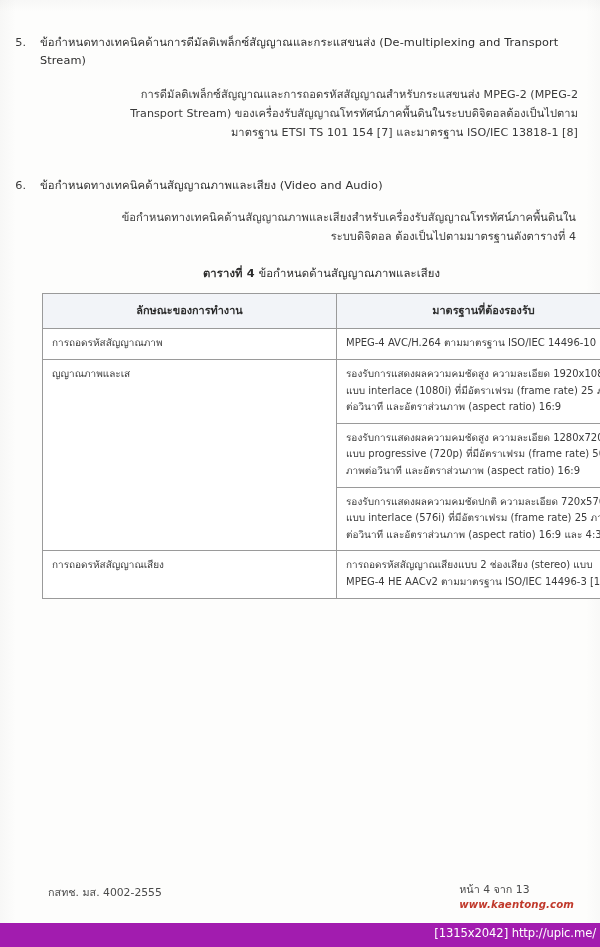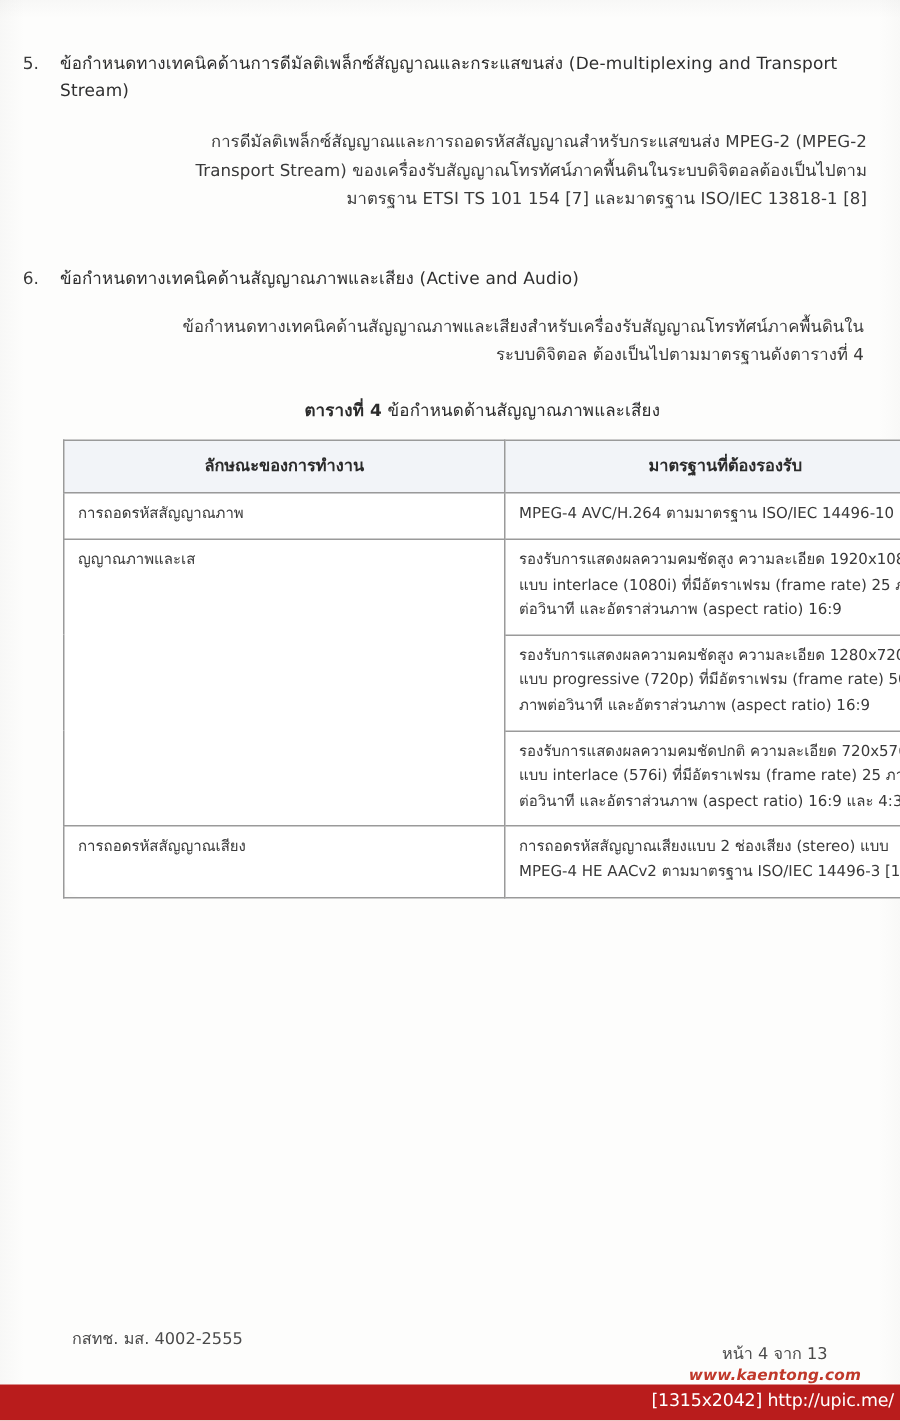--- a/index.html
+++ b/index.html
@@ -136,22 +136,22 @@
   #footer-left {
     position: absolute;
     left: 48px;
     top: 8px;
     font-size: 10.8px;
     color: #4a4a4a;
   }
   #footer-right {
     position: absolute;
     right: 26px;
-    top: 18px;
-    text-align: center;
+    top: 5px;
+    text-align: left;
     margin-left: 43px;
   }
   #page-indicator {
     font-size: 10.8px;
     color: #4a4a4a;
     display: block;
   }
   #site-watermark {
     display: block;
     font-size: 10.2px;
@@ -162,21 +162,21 @@
     letter-spacing: 0.01em;
   }
 
   
   #bottom-bar {
     position: absolute;
     left: 0;
     top: 923px;
     width: 600px;
     height: 24px;
-    background: #b91c1c;
+    background: #a21caf;
     z-index: 5;
   }
   #bottom-bar-text {
     position: absolute;
     right: 4px;
     top: 3px;
     font-size: 11.6px;
     color: #ffffff;
     font-family: "DejaVu Sans", "Liberation Sans", sans-serif;
     letter-spacing: -0.1px;
@@ -191,21 +191,21 @@
 <div id="content">
 
   <div class="clause" style="margin-top:34px;">
     <div class="clause-num">5.</div>
     <div class="clause-heading">ข้อกำหนดทางเทคนิคด้านการดีมัลติเพล็กซ์สัญญาณและกระแสขนส่ง (De-multiplexing and Transport Stream)</div>
   </div>
   <div class="body-para" style="margin-top:14px; margin-left:98px; margin-right:22px;">การดีมัลติเพล็กซ์สัญญาณและการถอดรหัสสัญญาณสำหรับกระแสขนส่ง MPEG-2 (MPEG-2 Transport Stream) ของเครื่องรับสัญญาณโทรทัศน์ภาคพื้นดินในระบบดิจิตอลต้องเป็นไปตามมาตรฐาน ETSI TS 101 154 [7] และมาตรฐาน ISO/IEC 13818-1 [8]</div>
 
   <div class="clause" style="margin-top:35px;">
     <div class="clause-num">6.</div>
-    <div class="clause-heading">ข้อกำหนดทางเทคนิคด้านสัญญาณภาพและเสียง (Active and Audio)</div>
+    <div class="clause-heading">ข้อกำหนดทางเทคนิคด้านสัญญาณภาพและเสียง (Video and Audio)</div>
   </div>
   <div class="body-para" style="margin-top:13px; margin-left:98px; margin-right:24px;">ข้อกำหนดทางเทคนิคด้านสัญญาณภาพและเสียงสำหรับเครื่องรับสัญญาณโทรทัศน์ภาคพื้นดินในระบบดิจิตอล  ต้องเป็นไปตามมาตรฐานดังตารางที่ 4</div>
 
   <div class="table-caption" style="margin-top:18px;padding-left:43px;">
     <span class="cap-bold">ตารางที่ 4</span><span> ข้อกำหนดด้านสัญญาณภาพและเสียง</span>
   </div>
 
   <table class="spec-table" style="margin-top:11px; margin-left:42px;">
     <thead>
       <tr>

